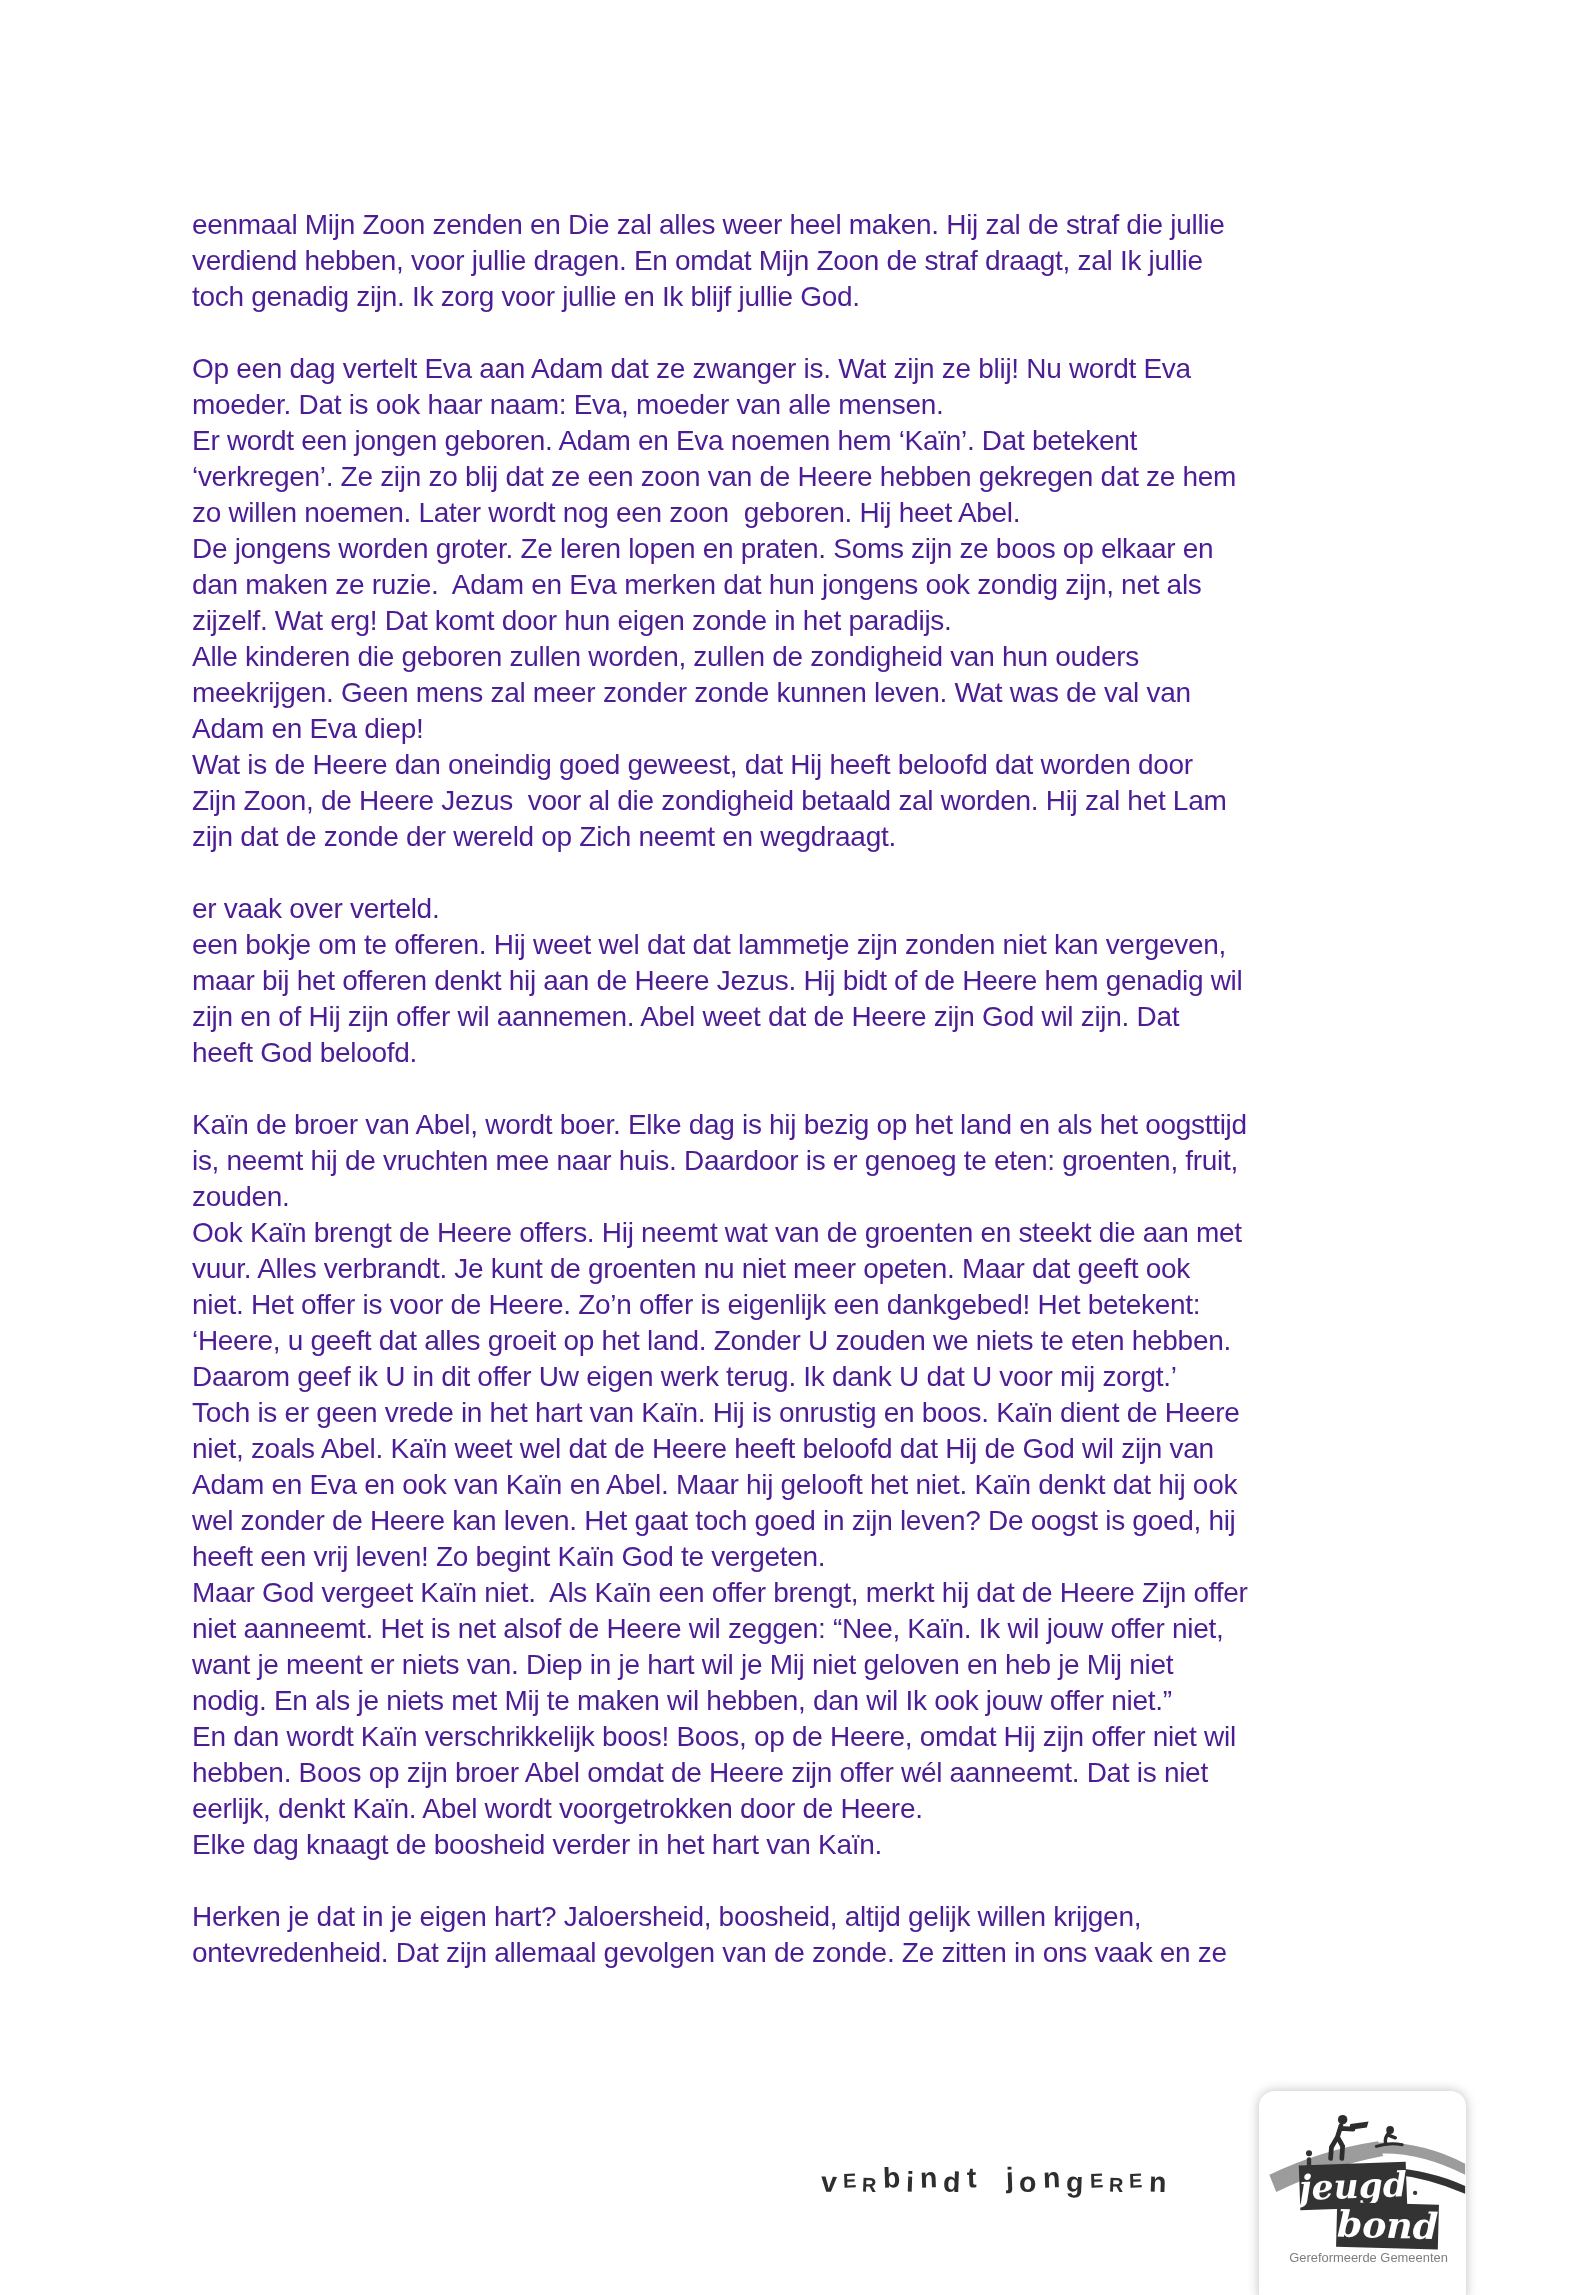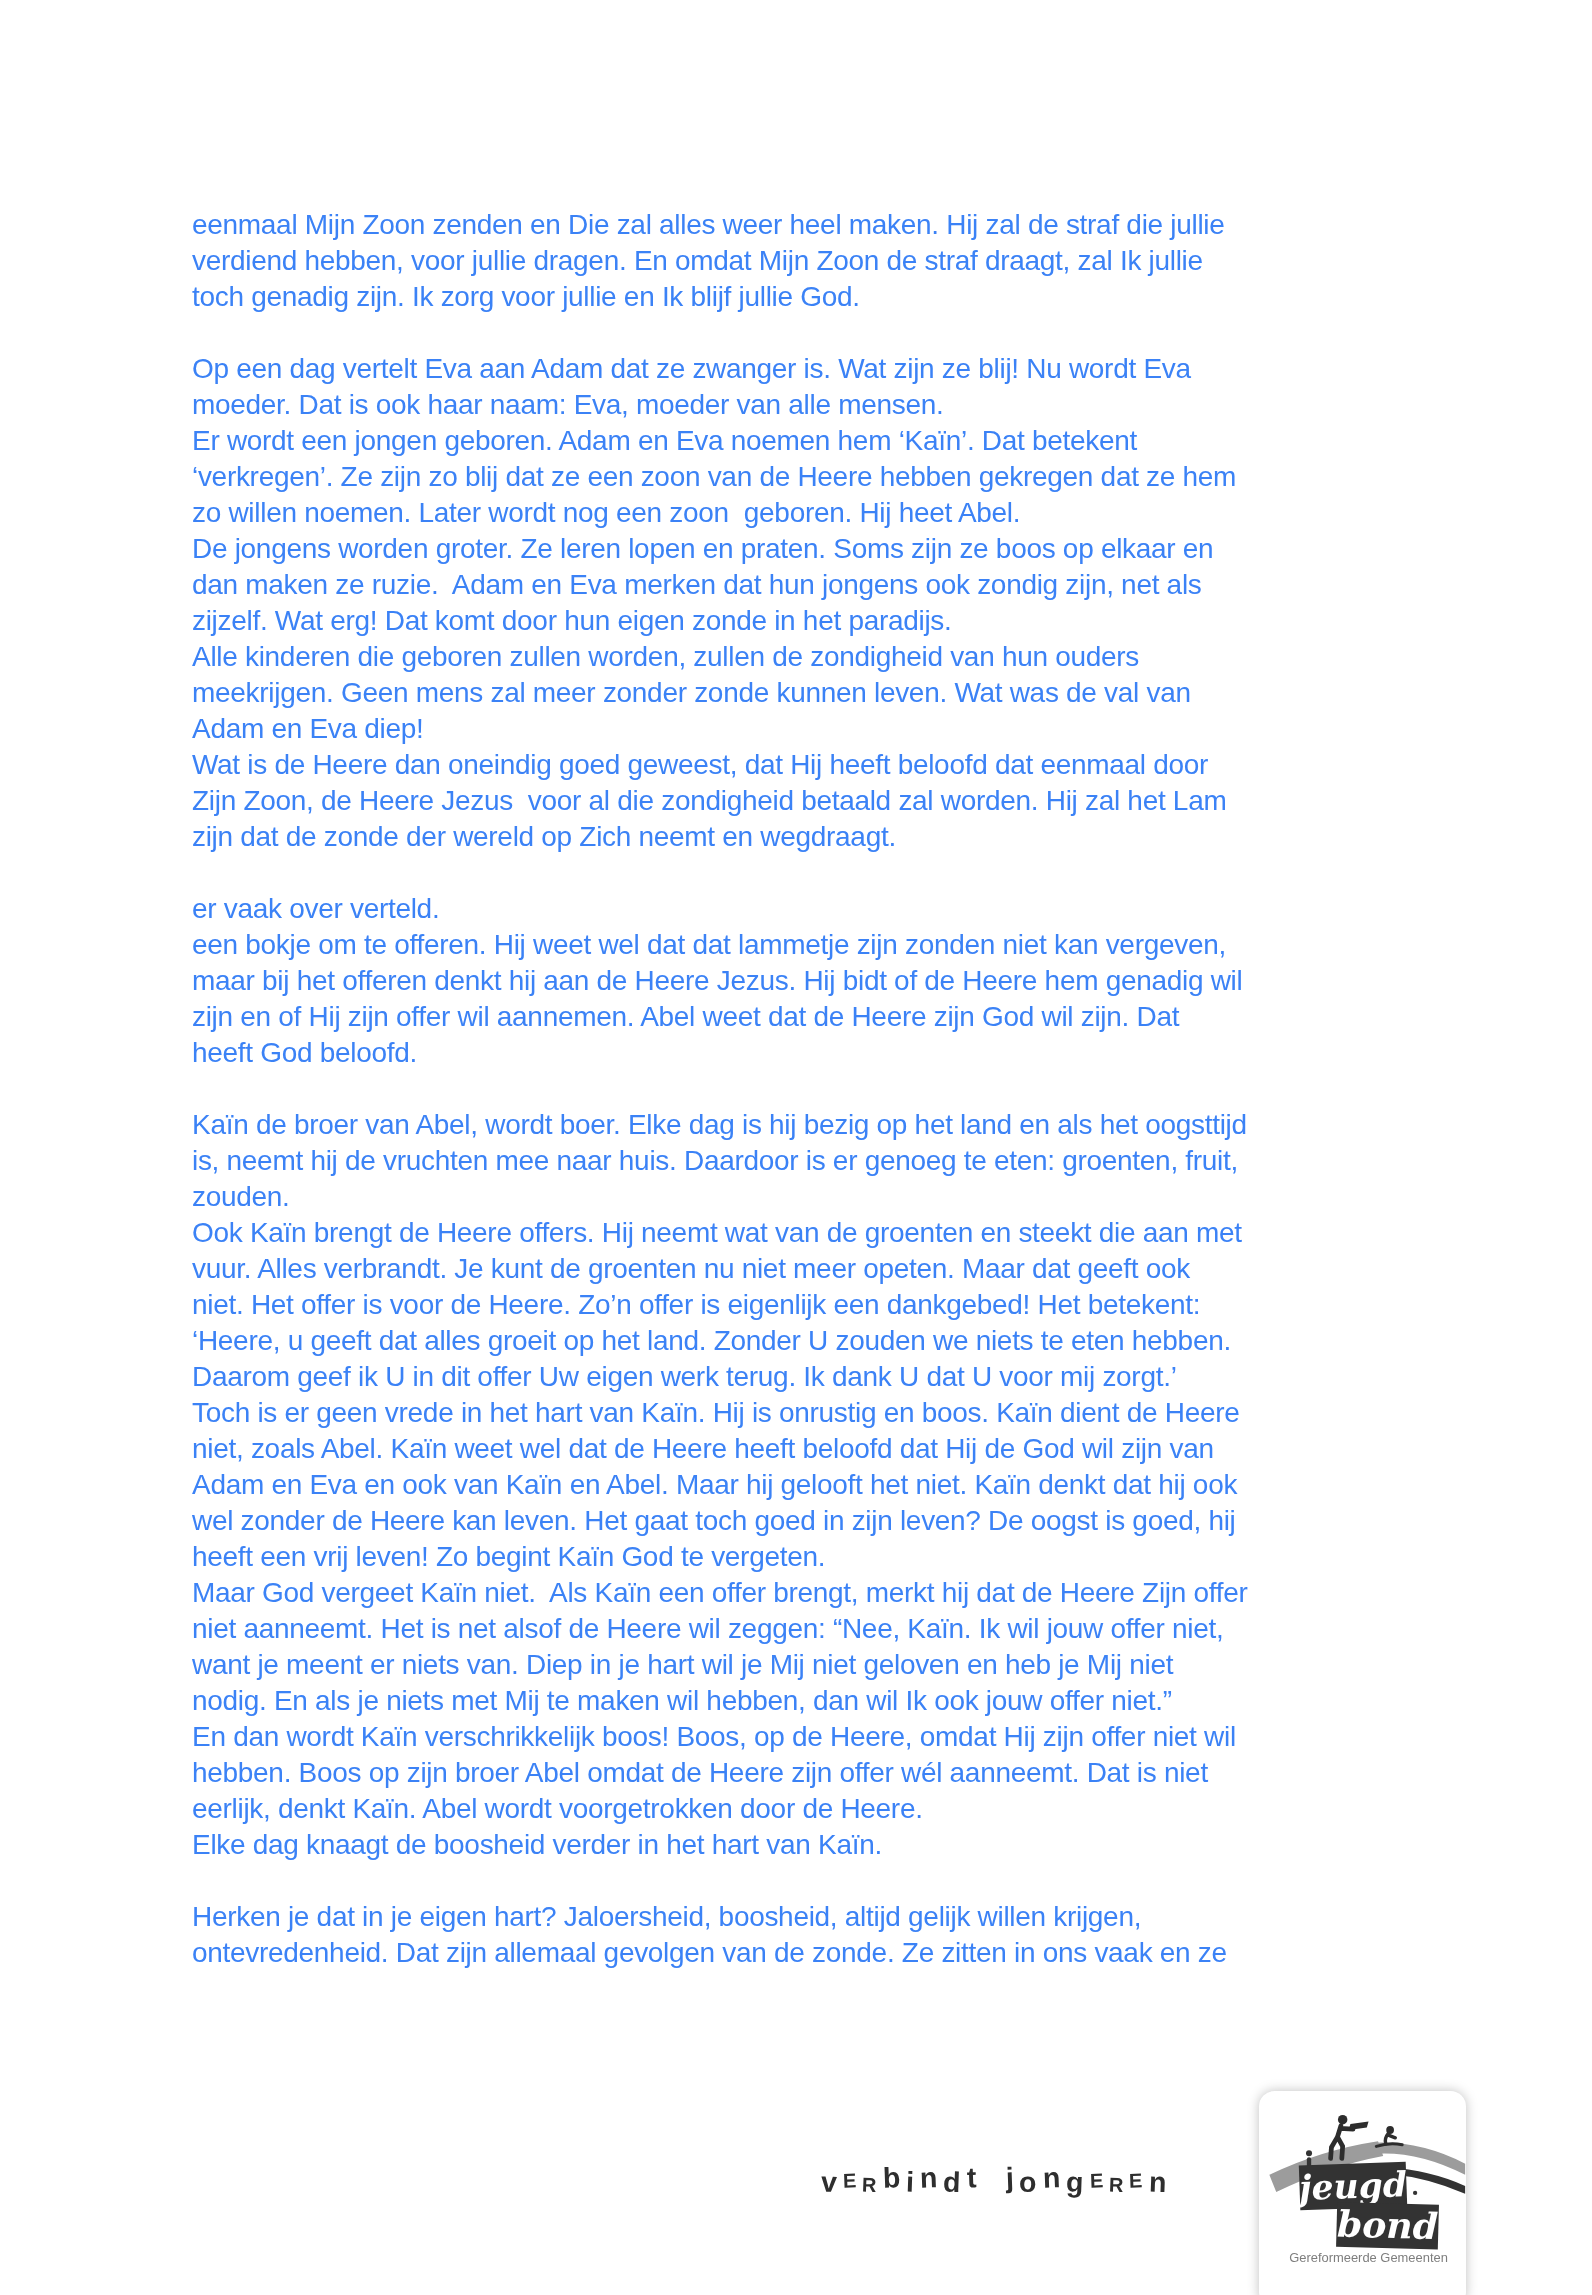--- a/index.html
+++ b/index.html
@@ -11,21 +11,21 @@
   .page {
     position: relative;
     width: 1592px; height: 2295px;
     background: #ffffff;
     overflow: hidden;
   }
   .text-block {
     position: absolute;
     left: 192px; top: 207px;
     width: 1234px;
-    color: #3b82f6;
+    color: #4c1d95;
   }
   .paragraph { margin: 0 0 36px 0; }
   .paragraph:last-child { margin-bottom: 4px; }
   .line {
     height: 36px;
     line-height: 36px;
     font-size: 28px;
     letter-spacing: -0.3px;
     white-space: pre;
   }
@@ -71,21 +71,21 @@
         <div class="line">moeder. Dat is ook haar naam: Eva, moeder van alle mensen.</div>
         <div class="line">Er wordt een jongen geboren. Adam en Eva noemen hem ‘Kaïn’. Dat betekent</div>
         <div class="line">‘verkregen’. Ze zijn zo blij dat ze een zoon van de Heere hebben gekregen dat ze hem</div>
         <div class="line">zo willen noemen. Later wordt nog een zoon  geboren. Hij heet Abel.</div>
         <div class="line">De jongens worden groter. Ze leren lopen en praten. Soms zijn ze boos op elkaar en</div>
         <div class="line">dan maken ze ruzie.  Adam en Eva merken dat hun jongens ook zondig zijn, net als</div>
         <div class="line">zijzelf. Wat erg! Dat komt door hun eigen zonde in het paradijs.</div>
         <div class="line">Alle kinderen die geboren zullen worden, zullen de zondigheid van hun ouders</div>
         <div class="line">meekrijgen. Geen mens zal meer zonder zonde kunnen leven. Wat was de val van</div>
         <div class="line">Adam en Eva diep!</div>
-        <div class="line">Wat is de Heere dan oneindig goed geweest, dat Hij heeft beloofd dat eenmaal door</div>
+        <div class="line">Wat is de Heere dan oneindig goed geweest, dat Hij heeft beloofd dat worden door</div>
         <div class="line">Zijn Zoon, de Heere Jezus  voor al die zondigheid betaald zal worden. Hij zal het Lam</div>
         <div class="line">zijn dat de zonde der wereld op Zich neemt en wegdraagt.</div>
       </div>
       <div class="paragraph">
         <div class="line">er vaak over verteld.</div>
         <div class="line">een bokje om te offeren. Hij weet wel dat dat lammetje zijn zonden niet kan vergeven,</div>
         <div class="line">maar bij het offeren denkt hij aan de Heere Jezus. Hij bidt of de Heere hem genadig wil</div>
         <div class="line">zijn en of Hij zijn offer wil aannemen. Abel weet dat de Heere zijn God wil zijn. Dat</div>
         <div class="line">heeft God beloofd.</div>
       </div>

